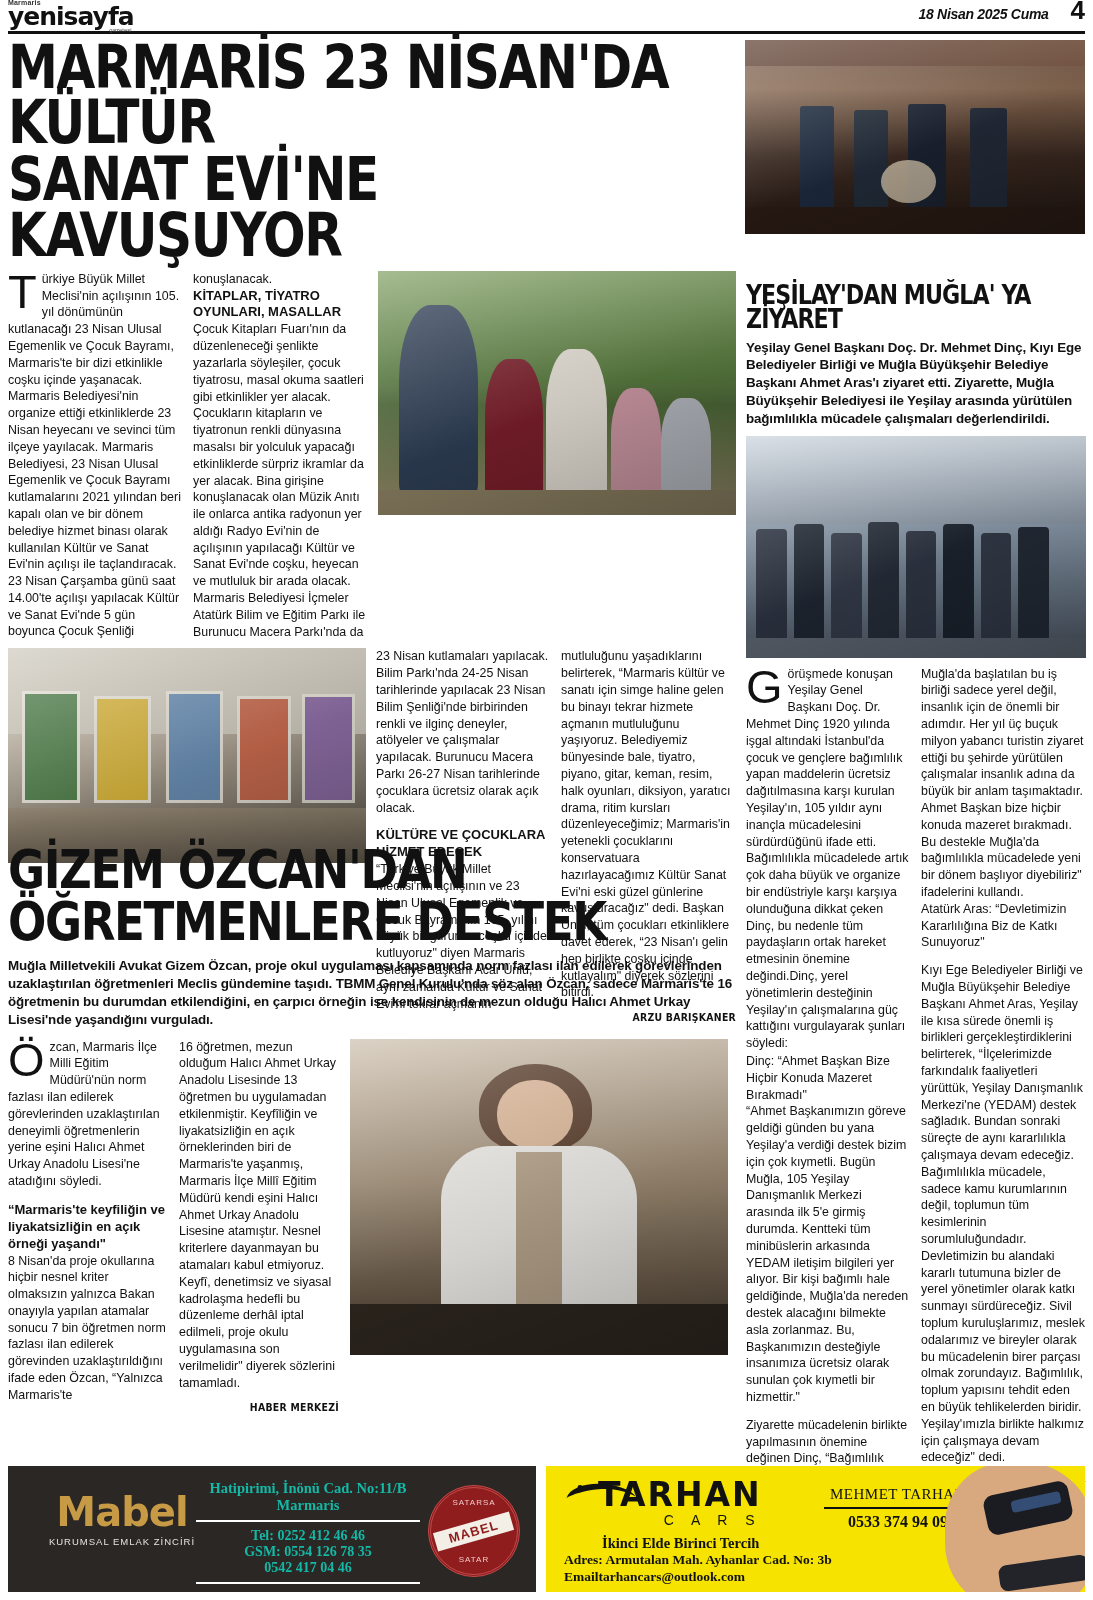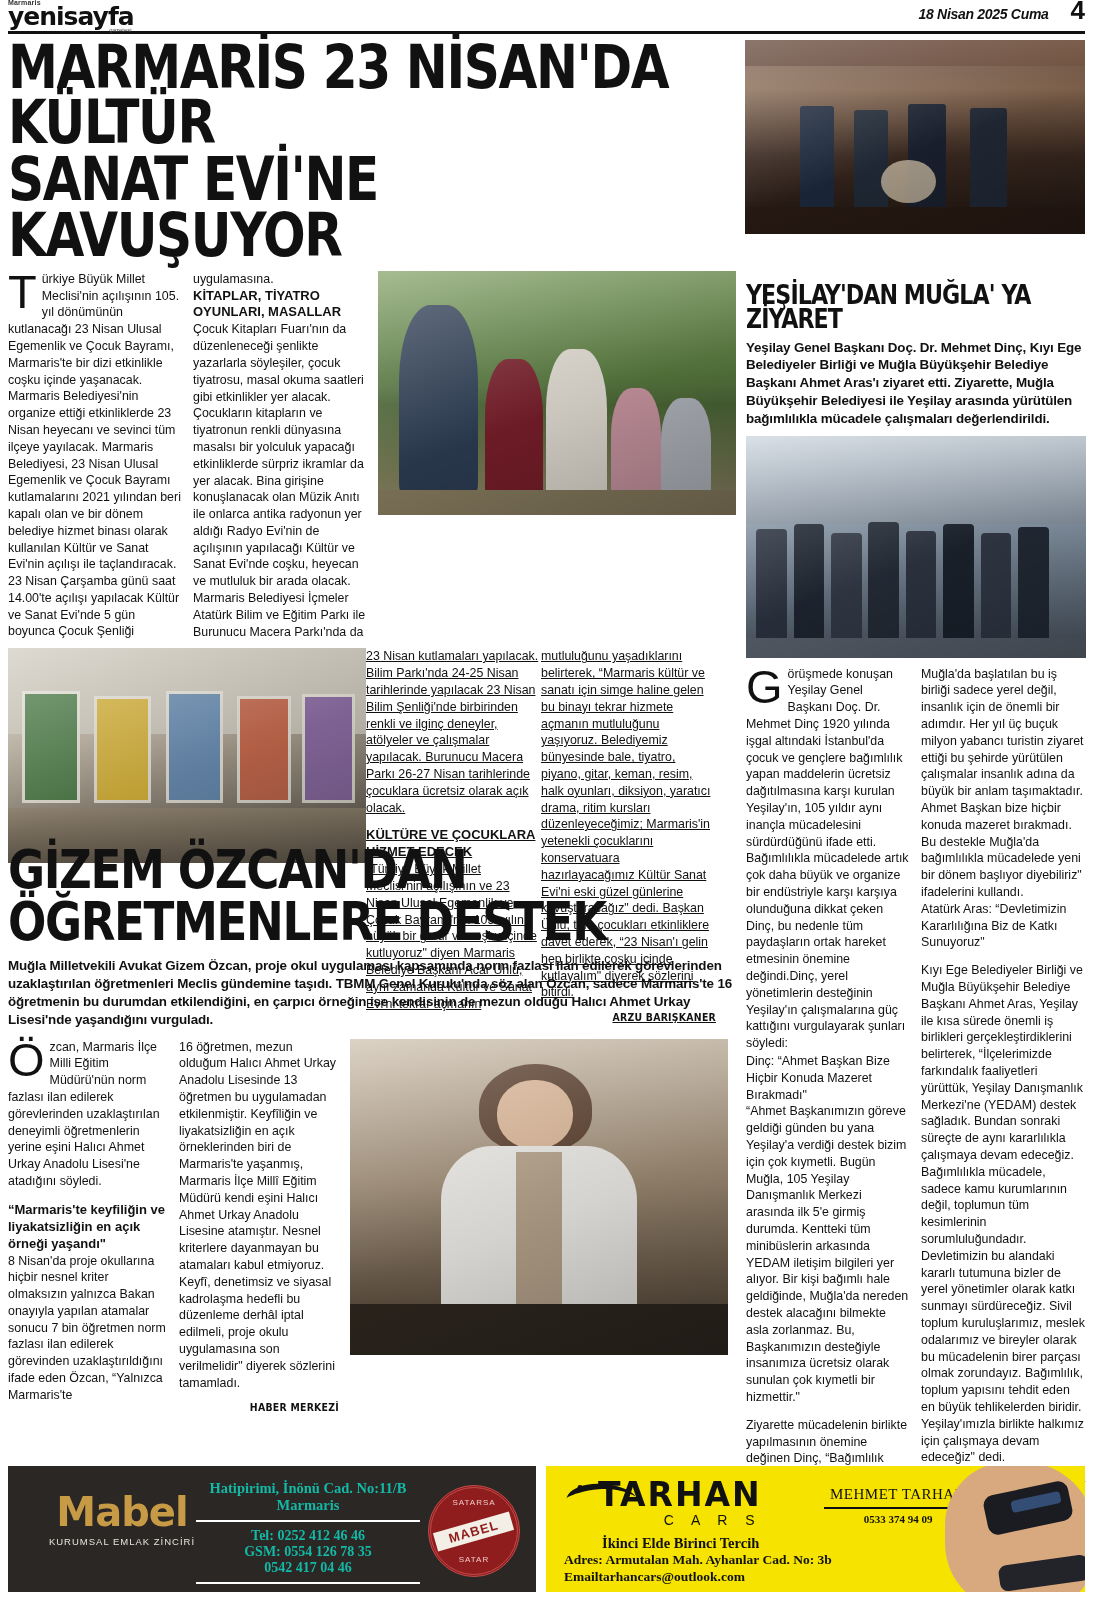--- a/index.html
+++ b/index.html
@@ -105,38 +105,38 @@
 
   <div style="display:flex; gap:10px; margin-top:8px;">
 
     <div style="width:728px; position:relative;">
 
       <div style="display:flex; gap:10px;">
         <div style="width:175px;">
           <p class="body-txt dropcap">Türkiye Büyük Millet Meclisi'nin açılışının 105. yıl dönümünün kutlanacağı 23 Nisan Ulusal Egemenlik ve Çocuk Bayramı, Marmaris'te bir dizi etkinlikle coşku içinde yaşanacak. Marmaris Belediyesi'nin organize ettiği etkinliklerde 23 Nisan heyecanı ve sevinci tüm ilçeye yayılacak. Marmaris Belediyesi, 23 Nisan Ulusal Egemenlik ve Çocuk Bayramı kutlamalarını 2021 yılından beri kapalı olan ve bir dönem belediye hizmet binası olarak kullanılan Kültür ve Sanat Evi'nin açılışı ile taçlandıracak. 23 Nisan Çarşamba günü saat 14.00'te açılışı yapılacak Kültür ve Sanat Evi'nde 5 gün boyunca Çocuk Şenliği</p>
         </div>
         <div style="width:175px;">
-          <p class="body-txt">uygulamasına.</p>
+          <p class="body-txt">konuşlanacak.</p>
           <p class="sub-head">KİTAPLAR, TİYATRO OYUNLARI, MASALLAR</p>
           <p class="body-txt">Çocuk Kitapları Fuarı'nın da düzenleneceği şenlikte yazarlarla söyleşiler, çocuk tiyatrosu, masal okuma saatleri gibi etkinlikler yer alacak. Çocukların kitapların ve tiyatronun renkli dünyasına masalsı bir yolculuk yapacağı etkinliklerde sürpriz ikramlar da yer alacak. Bina girişine konuşlanacak olan Müzik Anıtı ile onlarca antika radyonun yer aldığı Radyo Evi'nin de açılışının yapılacağı Kültür ve Sanat Evi'nde coşku, heyecan ve mutluluk bir arada olacak. Marmaris Belediyesi İçmeler Atatürk Bilim ve Eğitim Parkı ile Burunucu Macera Parkı'nda da</p>
         </div>
         <div style="width:358px;">
           <div class="photo ph-b" style="width:358px; height:244px;">
             <div style="position:absolute;left:0;top:0;width:100%;height:46%;background:linear-gradient(180deg,#7f9f62,#567a3d);"></div>
             <div style="position:absolute;left:6%;top:14%;width:22%;height:78%;background:#2e3e55;border-radius:40% 40% 6% 6%;"></div>
             <div style="position:absolute;left:30%;top:36%;width:16%;height:58%;background:#7b1f2b;border-radius:40% 40% 6% 6%;"></div>
             <div style="position:absolute;left:47%;top:32%;width:17%;height:62%;background:#e7e2d8;border-radius:40% 40% 6% 6%;"></div>
             <div style="position:absolute;left:65%;top:48%;width:14%;height:48%;background:#cf9aa6;border-radius:40% 40% 6% 6%;"></div>
             <div style="position:absolute;left:79%;top:52%;width:14%;height:44%;background:#b8bdc4;border-radius:40% 40% 6% 6%;"></div>
             <div style="position:absolute;left:0;bottom:0;width:100%;height:10%;background:#8b7f62;"></div>
           </div>
         </div>
       </div>
 
-      <div style="display:flex; gap:0; margin-top:8px;text-decoration:underline;">
+      <div style="display:flex; gap:10px; margin-top:8px;">
         <div style="width:358px;">
           <div class="photo ph-f" style="width:358px; height:215px;">
             <div style="position:absolute;left:0;top:0;width:100%;height:40%;background:#cfcabd;"></div>
             <div style="position:absolute;left:4%;top:20%;width:16%;height:52%;background:#4f7e4a;border:3px solid #e8e4da;"></div>
             <div style="position:absolute;left:24%;top:22%;width:16%;height:50%;background:#d9b63e;border:3px solid #e8e4da;"></div>
             <div style="position:absolute;left:44%;top:20%;width:16%;height:52%;background:#6b8fb5;border:3px solid #e8e4da;"></div>
             <div style="position:absolute;left:64%;top:22%;width:15%;height:50%;background:#c96b4e;border:3px solid #e8e4da;"></div>
             <div style="position:absolute;left:82%;top:21%;width:15%;height:51%;background:#8f6fa8;border:3px solid #e8e4da;"></div>
             <div style="position:absolute;left:0;bottom:0;width:100%;height:26%;background:linear-gradient(180deg,#9a8d78,#6a6052);"></div>
           </div>
@@ -248,21 +248,21 @@
     </svg>
 
     <div style="position:absolute; left:52px; top:12px;">
       <div style="font-family:'DejaVu Sans',sans-serif; font-size:33px; font-weight:bold; letter-spacing:2px; color:#111; line-height:1;">TARHAN</div>
       <div style="font-size:14px; letter-spacing:7px; color:#111; text-align:right; margin-top:1px;">C A R S</div>
     </div>
 
     <div class="serif" style="position:absolute; left:272px; top:20px; text-align:center; width:160px;">
       <div style="font-size:15px; letter-spacing:.5px;">MEHMET TARHAN</div>
       <div style="height:2px;background:#111;margin:4px 6px;"></div>
-      <div style="font-size:11px; font-weight:bold;">0533 374 94 09</div>
+      <div style="font-size:16px; font-weight:bold;">0533 374 94 09</div>
     </div>
 
     <div class="serif" style="position:absolute; left:18px; bottom:6px; line-height:1.25;">
       <div style="font-size:14.5px; font-weight:bold; margin-left:38px;">İkinci Elde Birinci Tercih</div>
       <div style="font-size:13.5px; font-weight:bold;">Adres: Armutalan Mah. Ayhanlar Cad. No: 3b</div>
       <div style="font-size:13.5px; font-weight:bold;">Emailtarhancars@outlook.com</div>
     </div>
 
     <div style="position:absolute; right:0; top:0; width:170px; height:126px; overflow:hidden;">
       <div style="position:absolute; right:-10px; bottom:-20px; width:150px; height:150px; background:#d8a97f; border-radius:42% 48% 40% 46%;"></div>

